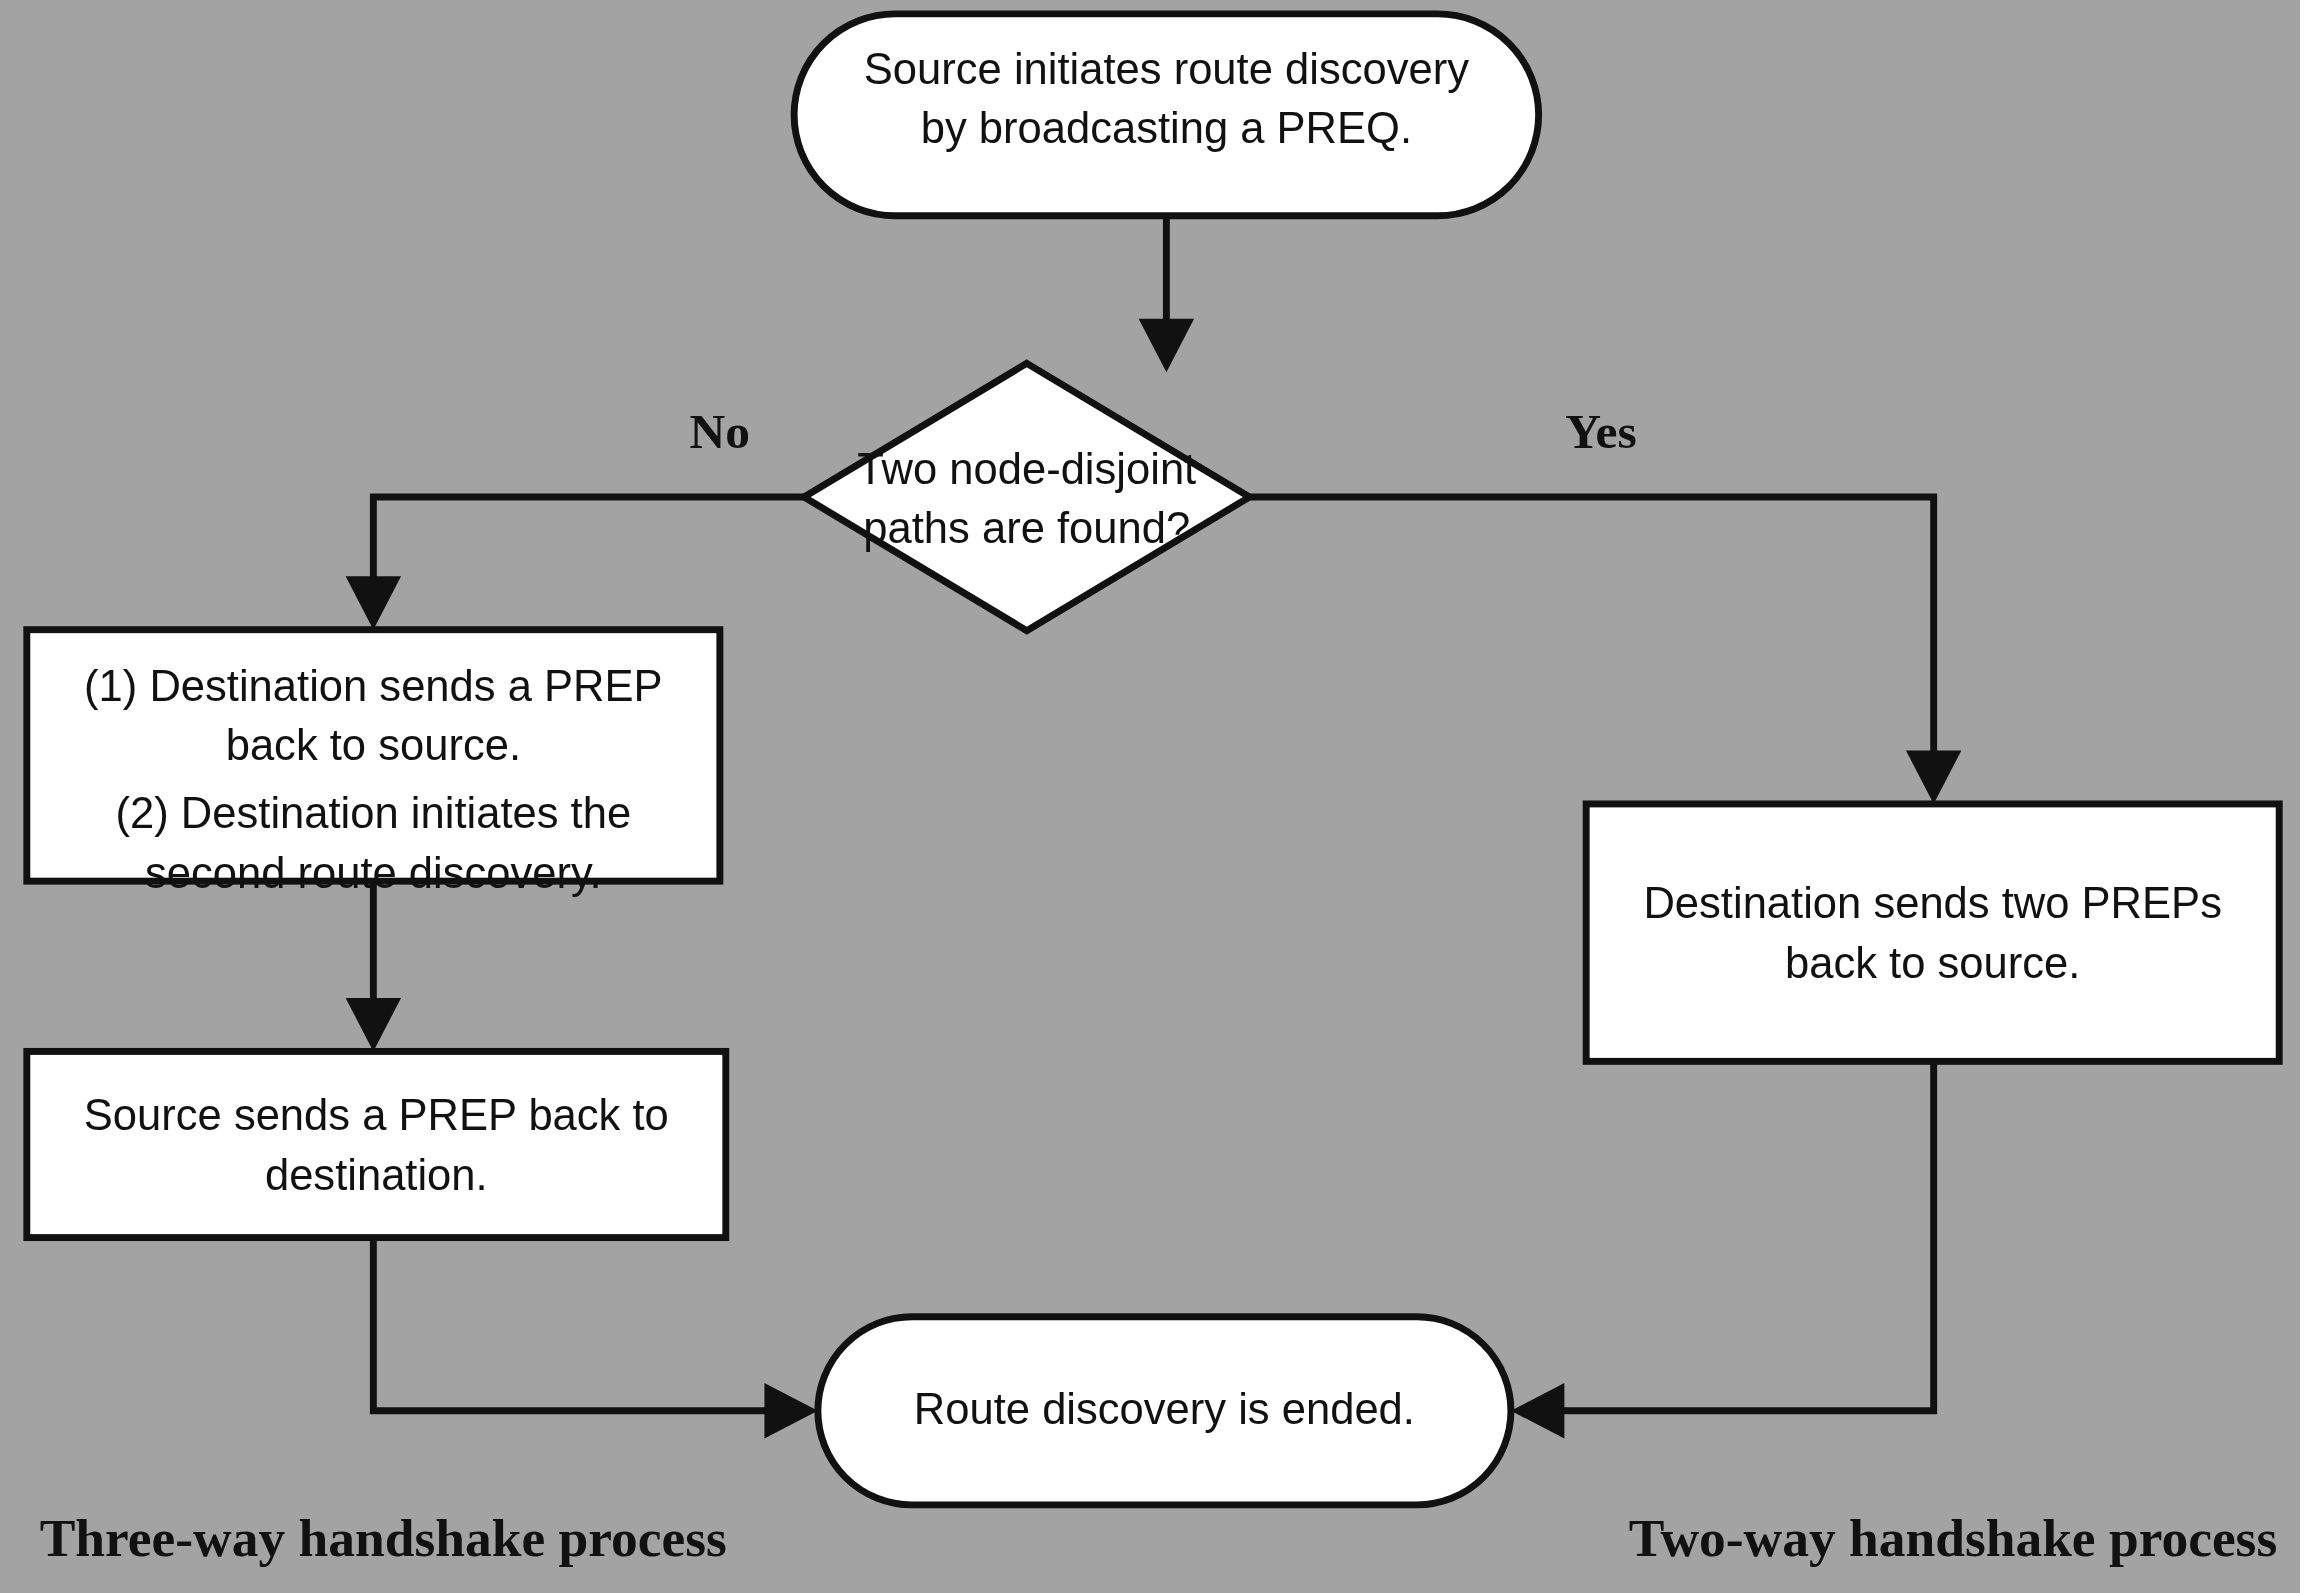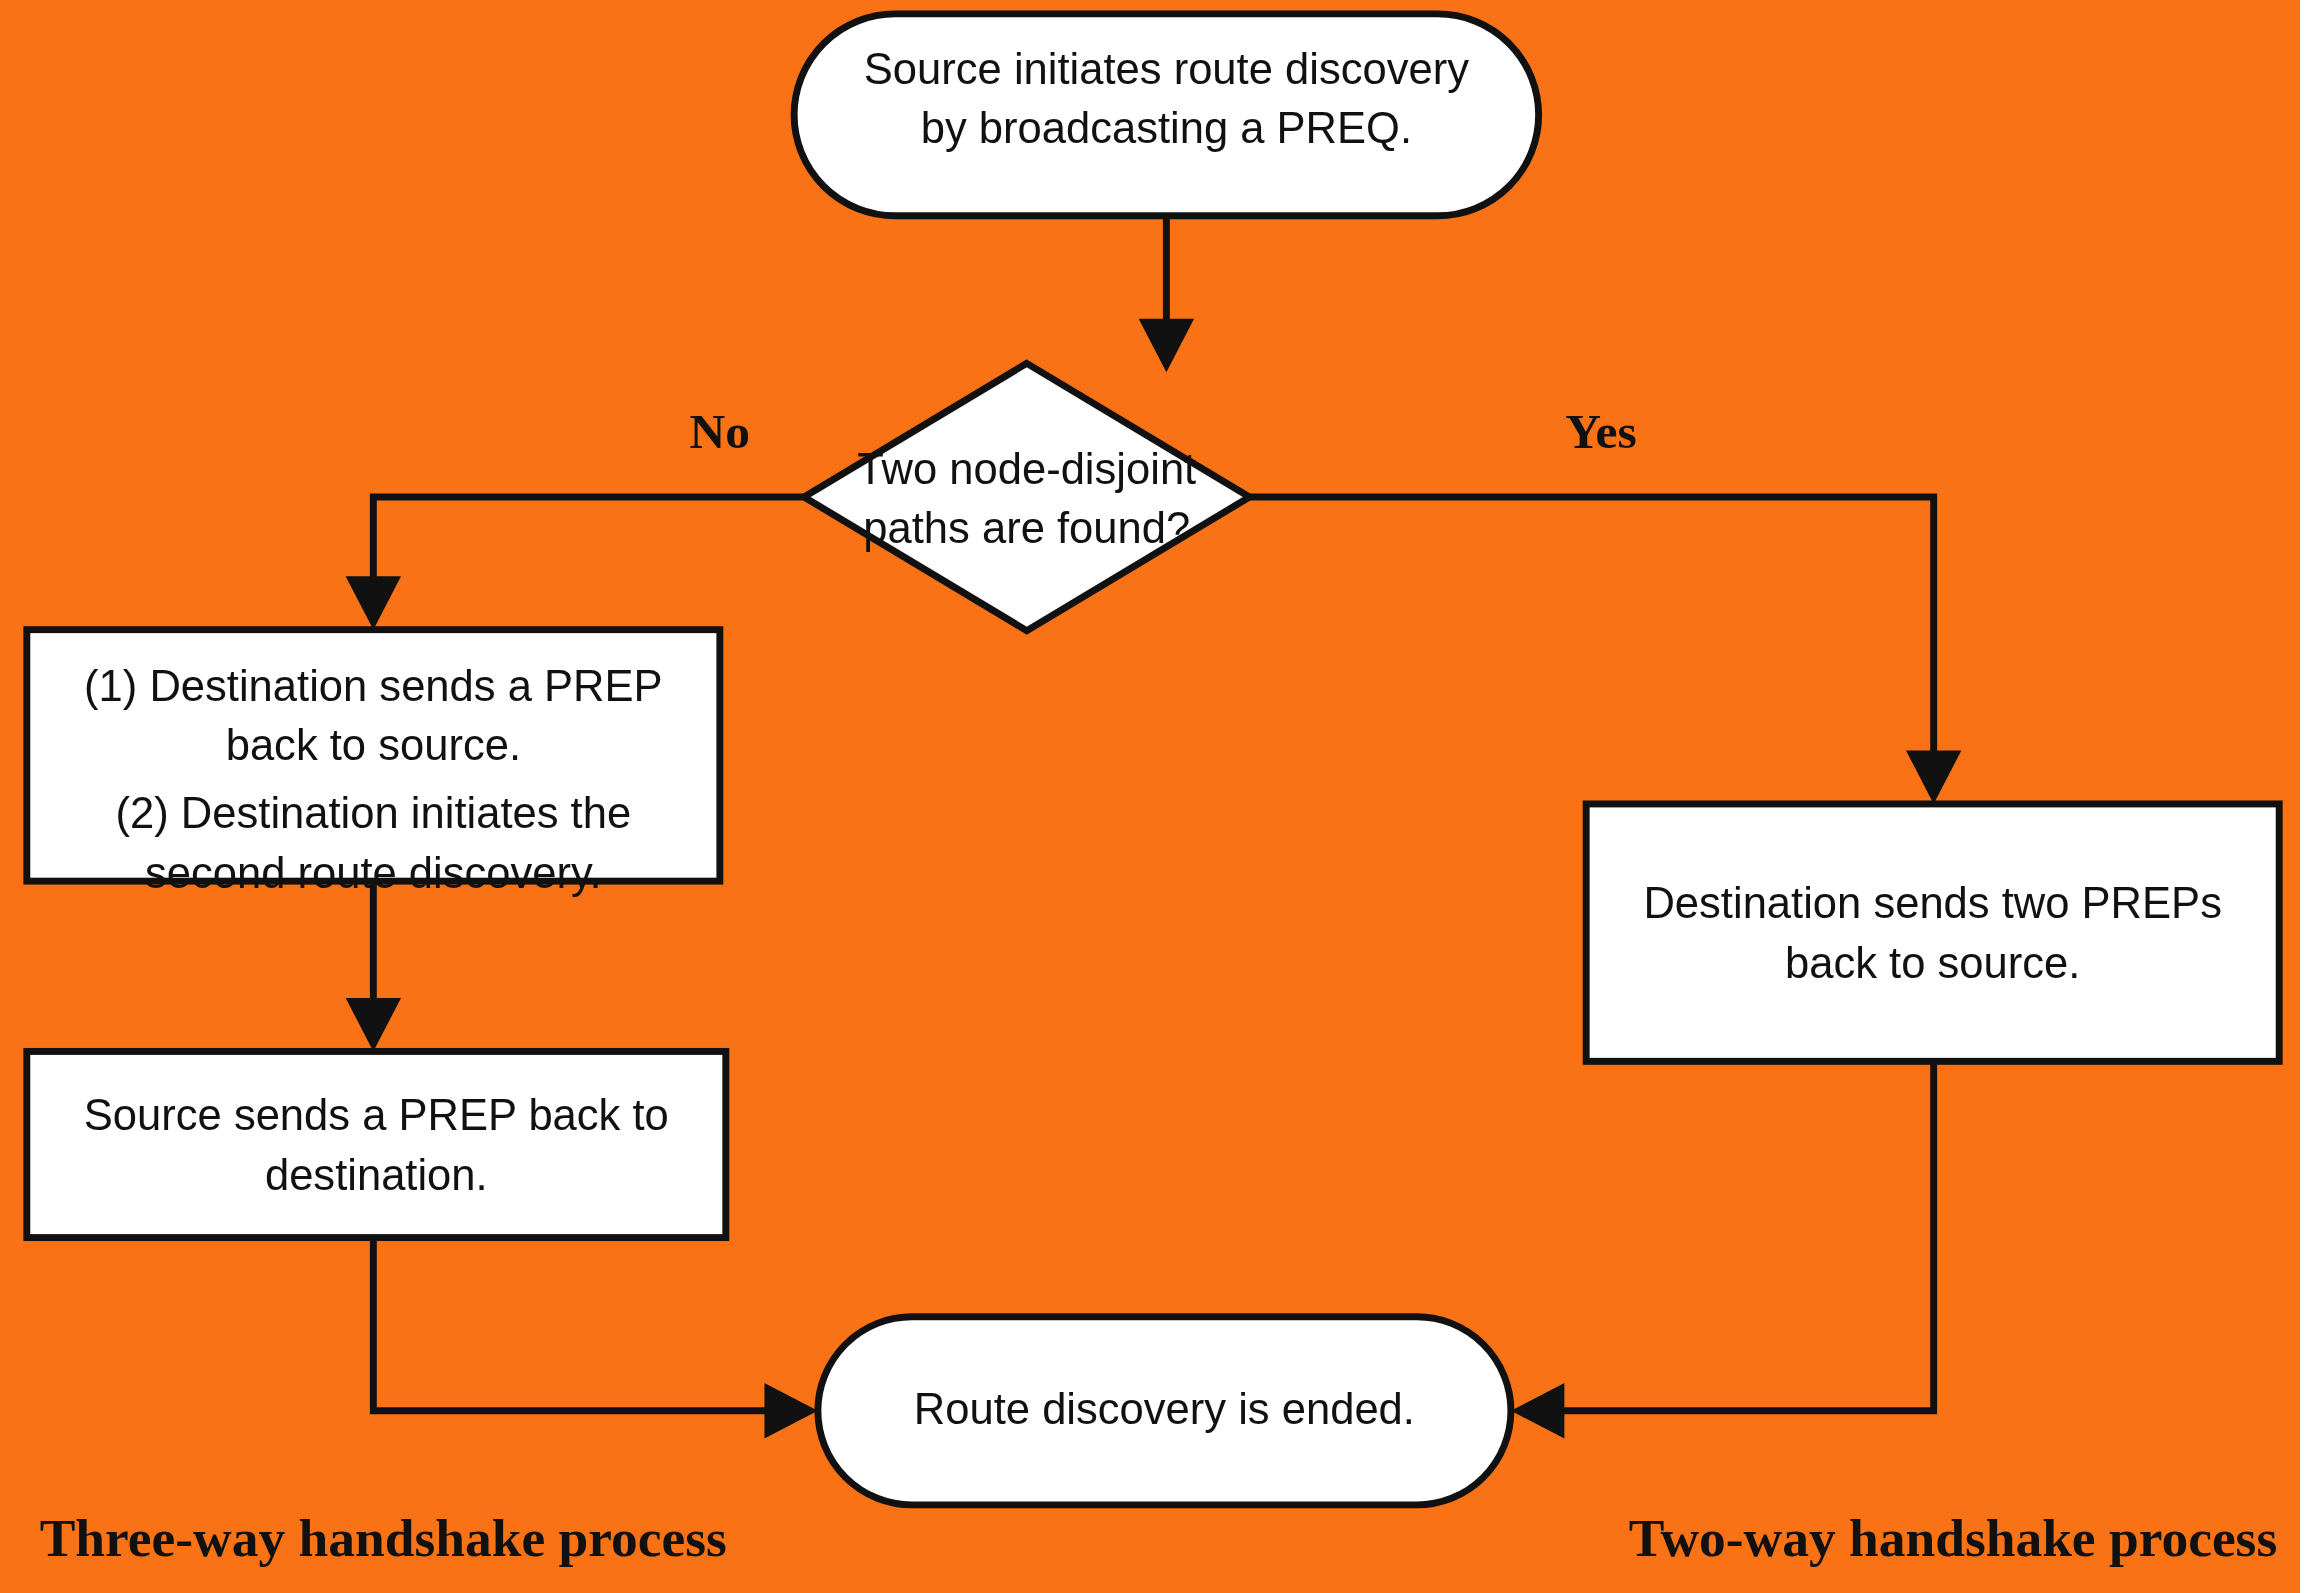--- a/index.html
+++ b/index.html
@@ -7,21 +7,21 @@
     padding: 0;
     background: #ffffff;
   }
   body {
     font-family: "Liberation Sans", sans-serif;
   }
   #canvas {
     position: relative;
     width: 2300px;
     height: 1594px;
-    background: #f97316;
+    background: #a3a3a3;
     overflow: hidden;
   }
   svg.flow {
     position: absolute;
     left: 0;
     top: 0;
     width: 2308px;
     height: 1594px;
   }
   .shape-stroke {

